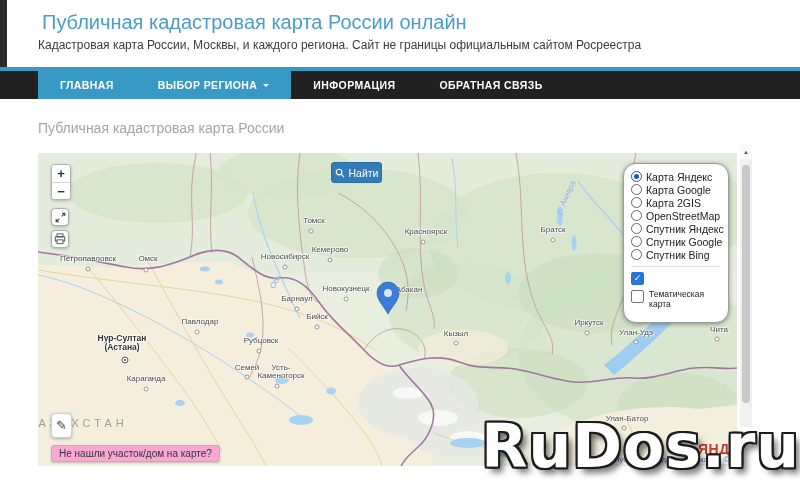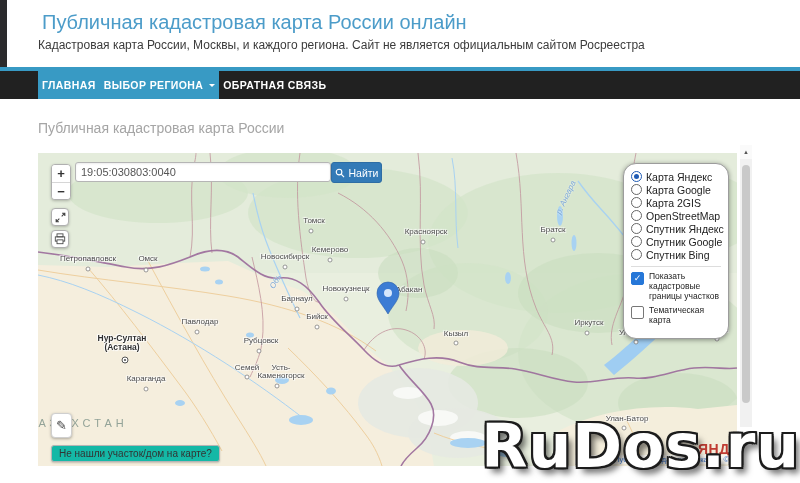--- a/index.html
+++ b/index.html
@@ -12,21 +12,21 @@
 
   
   .site-header{padding:6px 0 0 38px;}
   .site-title{margin:4px;font-size:20px;font-weight:500;color:#4c9cc9;line-height:1.2;cursor:pointer;}
   .site-subtitle{margin:3px 0 0 0;font-size:12px;color:#3b3b3b;}
 
   
   .main-nav{position:absolute;left:0;top:67px;width:800px;height:32px;
     background:#212121;border-top:4px solid #389ac4;box-sizing:border-box;}
   .nav-inner{display:flex;margin-left:38px;height:28px;}
-  .nav-item{display:flex;align-items:center;padding:0 4px;color:#ffffff;
+  .nav-item{display:flex;align-items:center;padding:0 22px;color:#ffffff;
     font-size:10.5px;font-weight:bold;letter-spacing:.4px;white-space:nowrap;cursor:pointer;}
   .nav-item.active{background:#389ac4;}
   .caret{display:inline-block;width:0;height:0;border:3.5px solid transparent;
     border-top-color:#fff;margin-left:6px;margin-top:4px;}
 
   
   .section-heading{position:absolute;left:38px;top:120px;margin:0;
     font-size:14px;font-weight:normal;color:#a5a5a5;}
 
   
@@ -84,21 +84,21 @@
   .checkbox{width:11px;height:11px;border:1px solid #777;border-radius:2px;background:#fff;
     margin-right:5px;flex:0 0 auto;display:flex;align-items:center;justify-content:center;
     font-size:9px;line-height:11px;color:#fff;}
   .checkbox.checked{background:#2677d8;border-color:#2677d8;}
   .check-label{font-size:8.5px;color:#222;line-height:1.15;}
 
   .pencil-btn{position:absolute;left:13px;top:260px;width:21px;height:25px;z-index:4;
     background:#fff;border:1px solid #cfcfcf;border-radius:4px;
     box-shadow:0 1px 3px rgba(0,0,0,.3);display:flex;align-items:center;justify-content:center;
     font-size:13px;color:#444;padding:0;cursor:pointer;}
-  .not-found-btn{position:absolute;left:13px;top:292px;z-index:4;background:#14b8a6;
+  .not-found-btn{position:absolute;left:13px;top:292px;z-index:4;background:#f9a8d4;
     border:1px solid #b5b5b5;border-radius:3px;padding:2px 7px;font-size:10px;color:#333;
     box-shadow:0 1px 2px rgba(0,0,0,.2);cursor:pointer;white-space:nowrap;
     font-family:"Liberation Sans",sans-serif;}
 
   .provider-logo{position:absolute;left:660px;top:288px;z-index:1;font-size:14px;
     font-weight:bold;color:#bf3b32;letter-spacing:.5px;}
   .attribution{position:absolute;right:5px;bottom:2px;z-index:1;font-size:7.5px;color:#3f76c9;
     background:rgba(255,255,255,.65);padding:0 3px;white-space:nowrap;}
 
   
@@ -117,31 +117,34 @@
       5px 6px 6px rgba(0,0,0,.55);
     pointer-events:none;}
 </style>
 </head>
 <body>
 
 <div class="edge-strip"></div>
 
 <header class="site-header">
   <h1 class="site-title">Публичная кадастровая карта России онлайн</h1>
-  <p class="site-subtitle">Кадастровая карта России, Москвы, и каждого региона. Сайт не является официальным сайтом Росреестра</p>
+  <p class="site-subtitle">Кадастровая карта России, Москвы, и каждого региона. Сайт не границы официальным сайтом Росреестра</p>
 </header>
 
 <nav class="main-nav">
   <div class="nav-inner">
     <a class="nav-item active">
       <span>ГЛАВНАЯ</span>
     </a>
     <a class="nav-item active">
       <span>ВЫБОР РЕГИОНА</span>
       <span class="caret"></span>
+    </a>
+    <a class="nav-item">
+      <span>ИНФОРМАЦИЯ</span>
     </a>
     <a class="nav-item">
       <span>ОБРАТНАЯ СВЯЗЬ</span>
     </a>
   </div>
 </nav>
 
 <h2 class="section-heading">Публичная кадастровая карта России</h2>
 
 <div class="map-wrap">
@@ -287,21 +290,20 @@
   </button>
 
   <button class="sq-btn print-btn">
     <svg width="12" height="12" viewBox="0 0 14 14">
       <rect x="3.5" y="1" width="7" height="3.5" fill="none" stroke="#444" stroke-width="1"></rect>
       <rect x="1.5" y="4.5" width="11" height="5" fill="none" stroke="#444" stroke-width="1"></rect>
       <rect x="3.5" y="8" width="7" height="4.5" fill="#fff" stroke="#444" stroke-width="1"></rect>
     </svg>
   </button>
 
-  <input class="search-input" value="19:05:030803:0040" style="">
 
   <button class="search-btn">
     <svg width="10" height="10" viewBox="0 0 16 16">
       <circle cx="6.5" cy="6.5" r="4.5" fill="none" stroke="#fff" stroke-width="1.8"></circle>
       <line x1="10" y1="10" x2="14.5" y2="14.5" stroke="#fff" stroke-width="1.8"></line>
     </svg>
     <span>Найти</span>
   </button>
 
   <div class="layers-panel">
@@ -331,24 +333,20 @@
     </label>
     <label class="radio-row">
       <span class="radio"></span>
       <span class="radio-label">Спутник Bing</span>
     </label>
     <div class="sep"></div>
     <label class="check-row">
       <span class="checkbox checked">
         <span>✓</span>
       </span>
-      <span class="check-label">
-        <span>Показать кадастровые</span><br>
-        <span>границы участков</span>
-      </span>
     </label>
     <label class="check-row">
       <span class="checkbox"></span>
       <span class="check-label">Тематическая карта</span>
     </label>
   </div>
 
   <button class="pencil-btn">
     <span>✎</span>
   </button>

